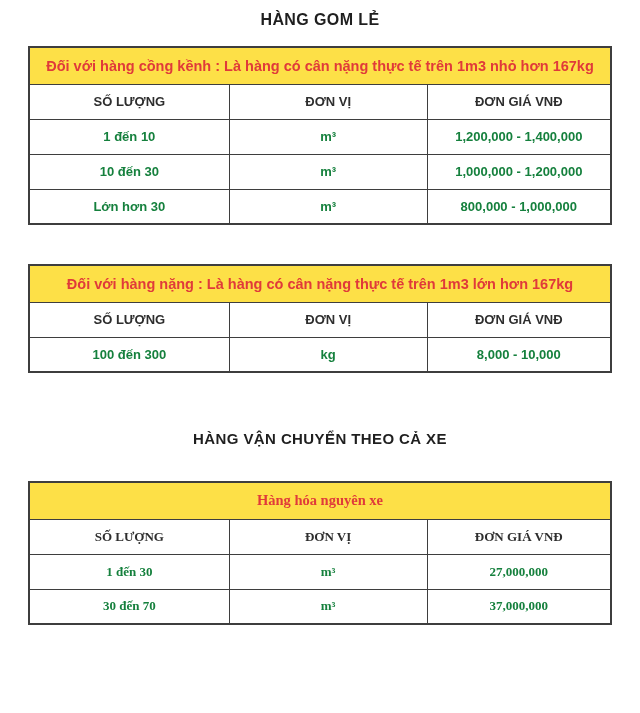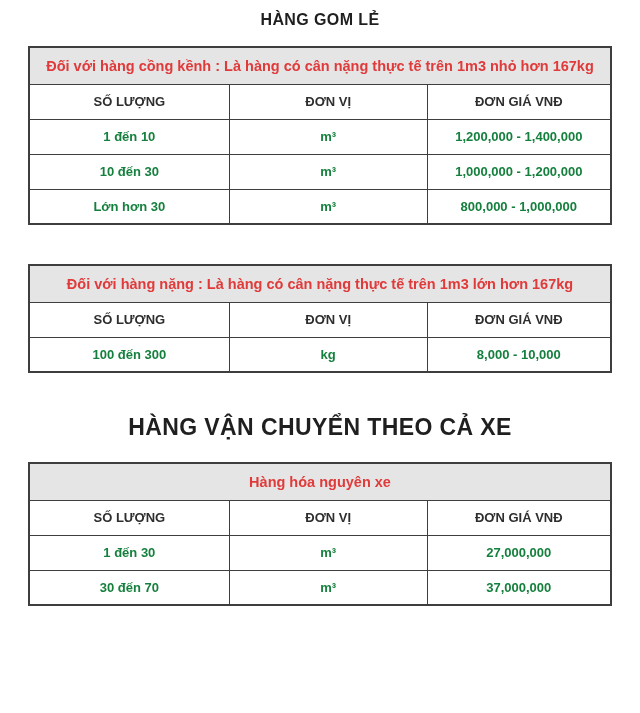--- a/index.html
+++ b/index.html
@@ -14,45 +14,45 @@
   .page { padding: 0 28px; }
 
   .title {
     text-align: center;
     font-weight: bold;
     color: #1f1f1f;
     margin: 0;
     letter-spacing: 0.4px;
   }
   .title-1 { font-size: 16px; padding-top: 11px; }
-  .title-2 { font-size: 23px; margin-top: 41px; }
+  .title-2 { font-size: 15px; margin-top: 57px; }
 
   table.price-table {
     width: 100%;
     border-collapse: collapse;
     table-layout: fixed;
     border: 2px solid #3e3e3e;
   }
   .table-1 { margin-top: 17px; }
   .table-2 { margin-top: 39px; }
-  .table-3 { margin-top: 21px; }
+  .table-3 { margin-top: 34px; font-family: Liberation Serif, serif; }
 
   table.price-table col.c1 { width: 34.4%; }
   table.price-table col.c2 { width: 34.0%; }
   table.price-table col.c3 { width: 31.6%; }
 
   table.price-table th,
   table.price-table td {
     border: 1px solid #3e3e3e;
     text-align: center;
     vertical-align: middle;
     padding: 0 4px;
   }
   td.caption {
-    background: #e5e5e5;
+    background: #fde047;
     color: #e03a3a;
     font-weight: bold;
     font-size: 14.5px;
     height: 37px;
     border-bottom: 2px solid #3e3e3e;
   }
   th.col-head {
     font-size: 13px;
     font-weight: bold;
     color: #2e2e2e;

